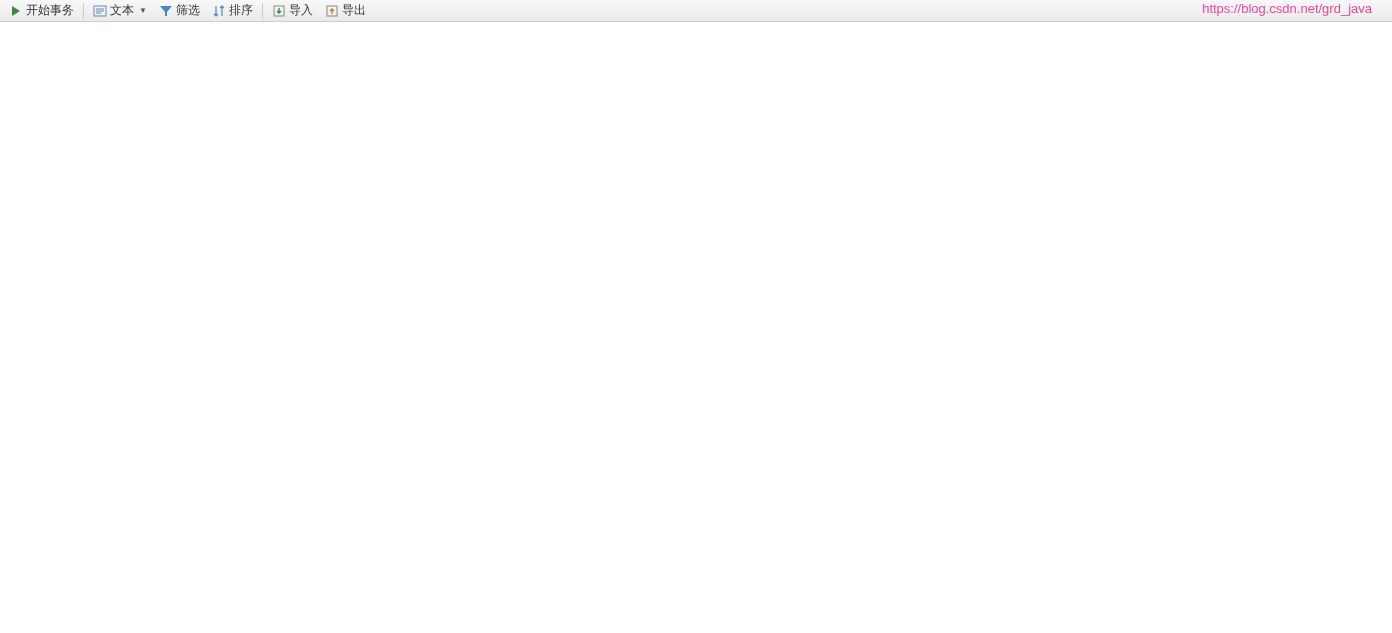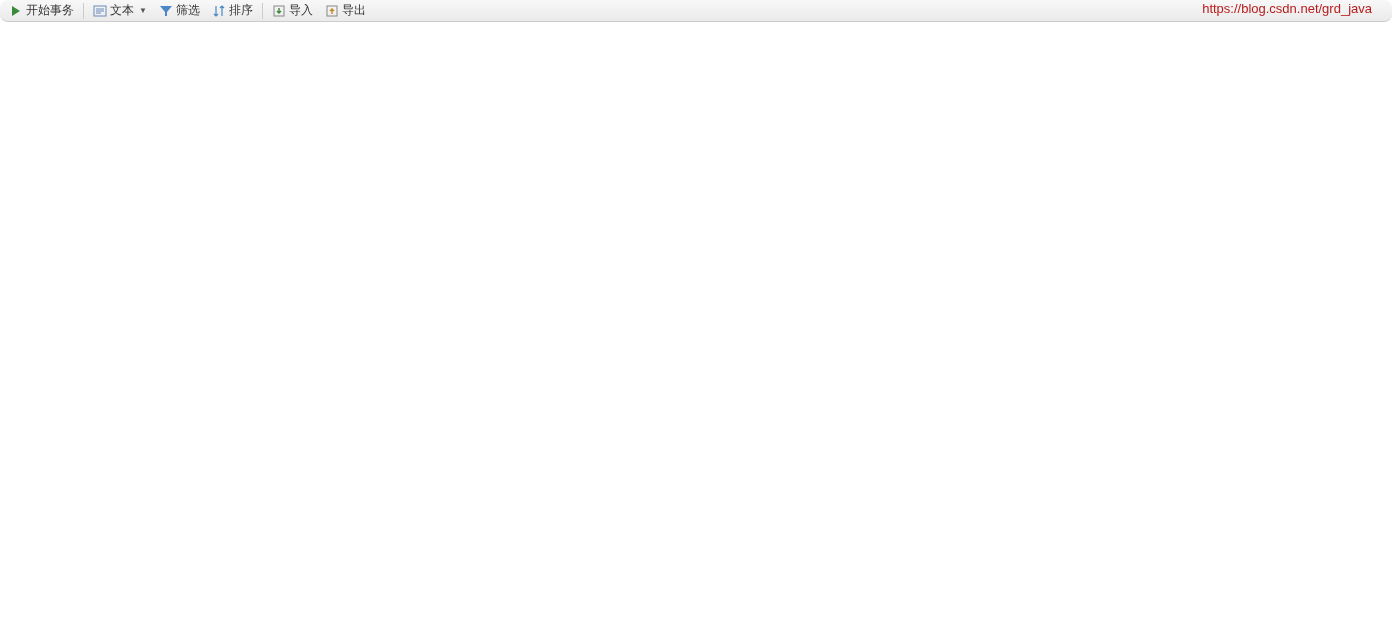--- a/index.html
+++ b/index.html
@@ -1,34 +1,34 @@
 <!DOCTYPE html>
 <html><head>
 <meta charset="utf-8">
 <style>
 * { margin: 0; padding: 0; box-sizing: border-box; }
 body { font-family: "Microsoft YaHei", Arial, sans-serif; font-size: 13px; background: #fff; overflow: hidden; position: relative; }
 
-.toolbar { display: flex; align-items: center; gap: 2px; padding: 2px 4px; background: linear-gradient(#f8f8f8, #eaeaea); border-bottom: 1px solid #ccc; height: 22px; border-radius: 8px; }
+.toolbar { display: flex; align-items: center; gap: 2px; padding: 2px 4px; background: linear-gradient(#f8f8f8, #eaeaea); border-bottom: 1px solid #ccc; height: 22px; }
 .toolbar-item { display: flex; align-items: center; gap: 3px; padding: 1px 5px; font-size: 12px; color: #333; cursor: pointer; white-space: nowrap; }
 .toolbar-sep { width: 1px; height: 16px; background: #ccc; margin: 0 2px; }
 .toolbar-icon { width: 14px; height: 14px; display: inline-block; }
 .dropdown-arrow { font-size: 8px; color: #555; margin-left: 2px; }
 
 .left-gutter { position: absolute; left: 0; top: 22px; bottom: 0; width: 20px; background: #f0f0f0; border-right: 1px solid #ddd; }
 .gutter-item { height: 25px; display: flex; align-items: center; justify-content: center; font-size: 11px; color: #444; }
 .gutter-marker { color: #000; font-size: 10px; }
 
 .grid-wrap { position: absolute; left: 20px; right: 0; top: 22px; bottom: 0; overflow: auto; }
 
 .annotation-arrow { position: absolute; left: 100px; top: 90px; pointer-events: none; }
 .annotation-badge { position: absolute; left: 455px; top: 254px; width: 26px; height: 26px; background: #e33c22; border-radius: 50%; color: #fff; display: flex; align-items: center; justify-content: center; font-size: 14px; pointer-events: none; }
 .annotation-label { position: absolute; left: 495px; top: 250px; background: #585858; color: #fff; padding: 6px 14px; font-size: 15px; border-radius: 2px; pointer-events: none; }
 
-.watermark { position: absolute; right: 20px; bottom: 6px; color: #b91c1c; font-size: 13px; pointer-events: none; }
+.watermark { position: absolute; right: 20px; bottom: 6px; color: #ec4899; font-size: 13px; pointer-events: none; }
 
 .ti-label { position: absolute; left: 0; top: 175px; font-size: 12px; color: #333; }
 </style>
 </head>
 <body>
 
 <div class="toolbar">
   <div class="toolbar-item">
     <span class="toolbar-icon"><svg viewBox="0 0 14 14">
           <polygon points="3,2 11,7 3,12" fill="#3a8a3a"></polygon>

